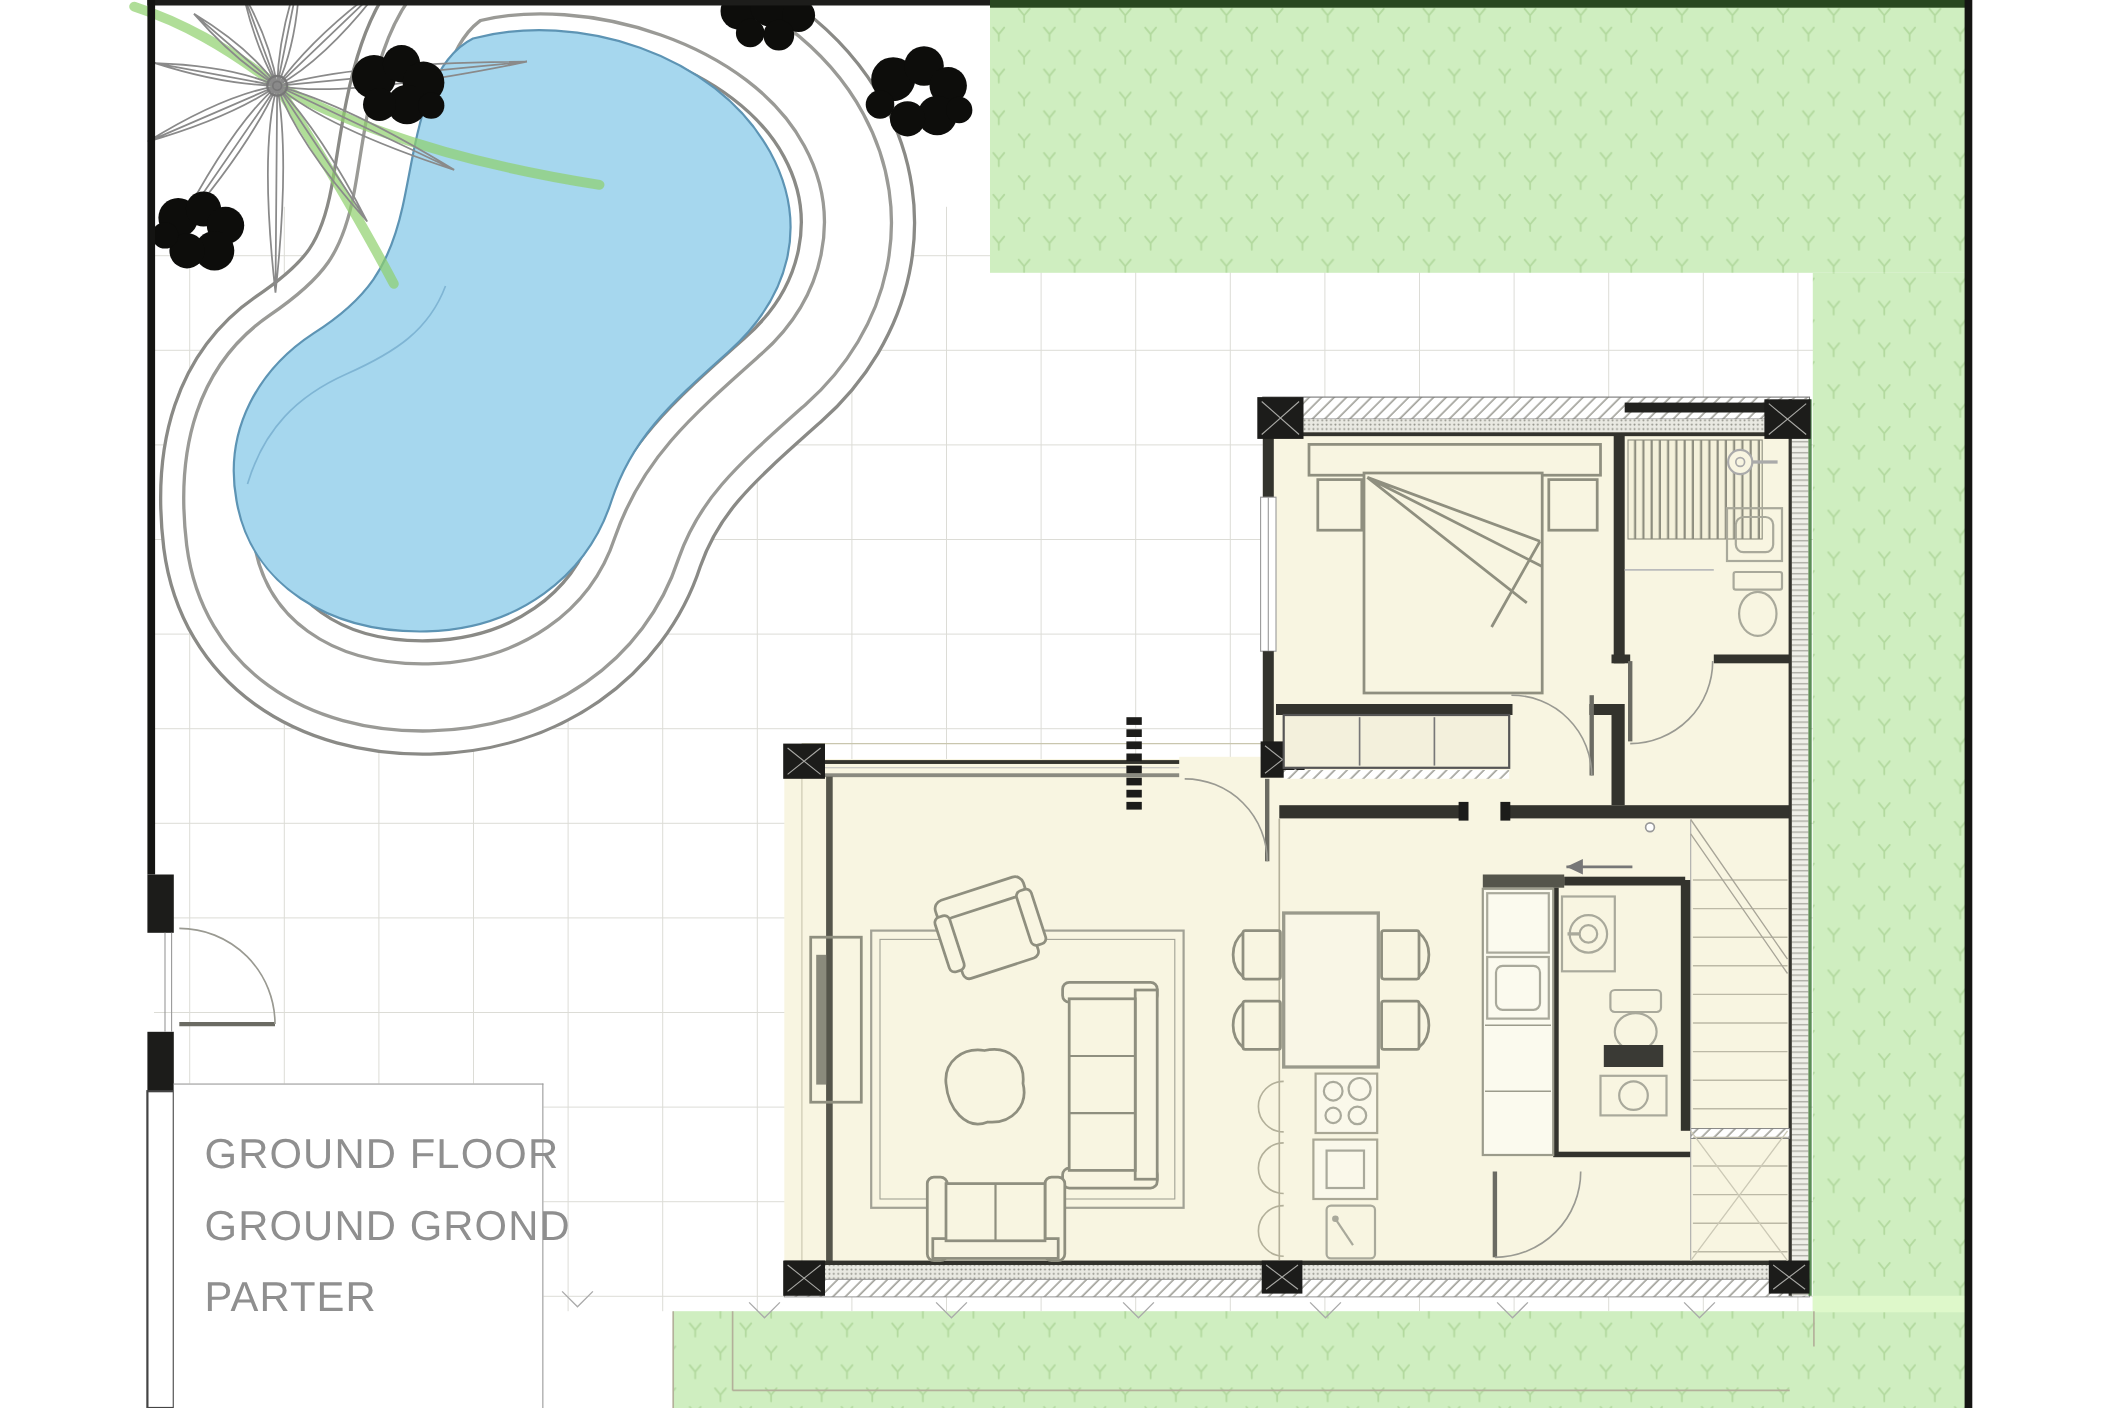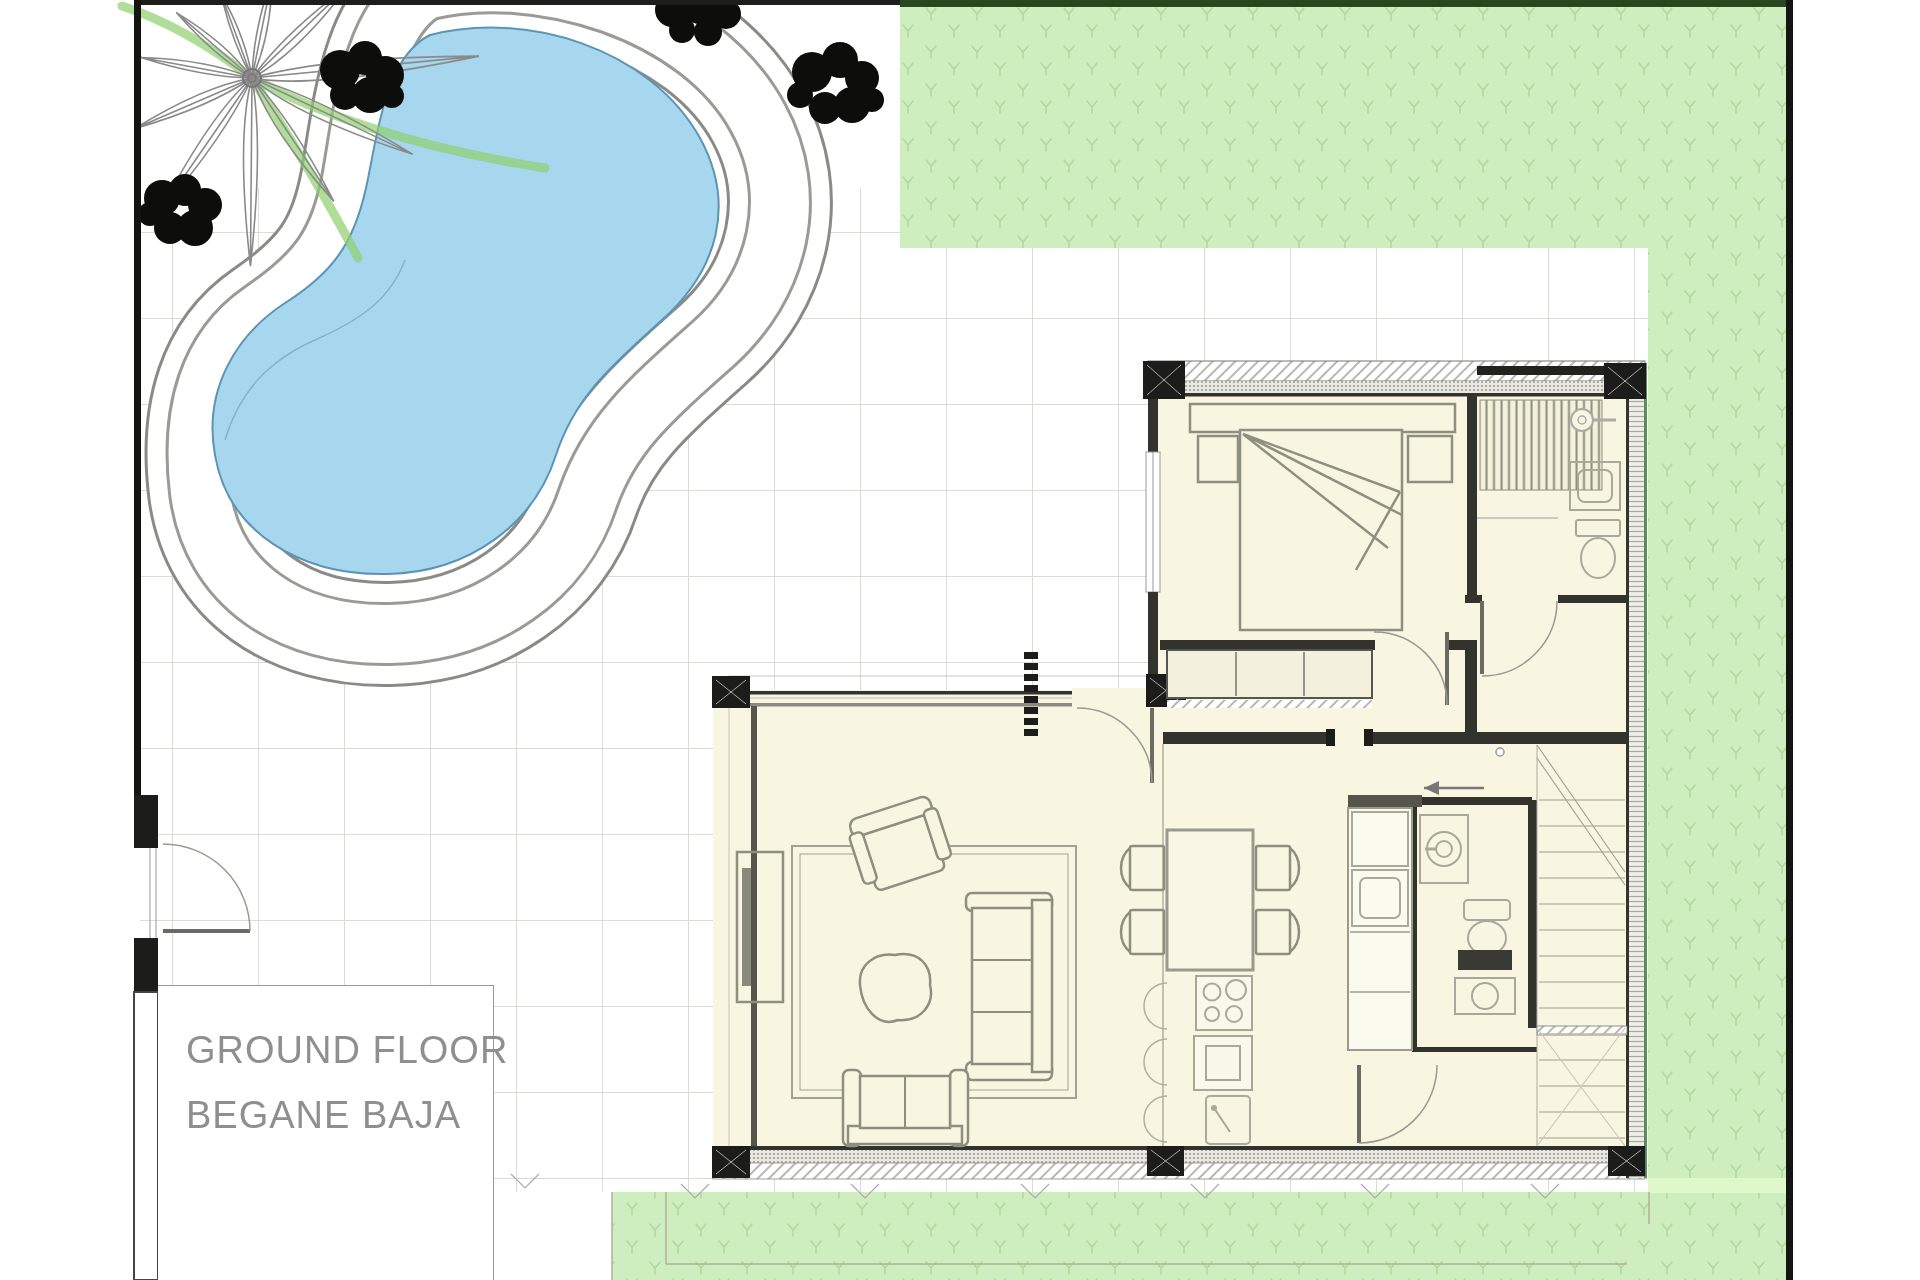--- a/index.html
+++ b/index.html
@@ -463,16 +463,17 @@
       <path class="tick" d="M851,1184 L865,1198 L879,1184"></path>
       <path class="tick" d="M1021,1184 L1035,1198 L1049,1184"></path>
       <path class="tick" d="M1191,1184 L1205,1198 L1219,1184"></path>
       <path class="tick" d="M1361,1184 L1375,1198 L1389,1184"></path>
       <path class="tick" d="M1531,1184 L1545,1198 L1559,1184"></path>
     </g>
   </svg>
 
   <div class="label-panel">
     <span class="label-line">GROUND FLOOR</span>
-    <span class="label-line">BEGANE BAJA</span>
+    <span class="label-line">GROUND GROND</span>
+    <span class="label-line">PARTER</span>
   </div>
 
 </div>
 
 </body></html>

